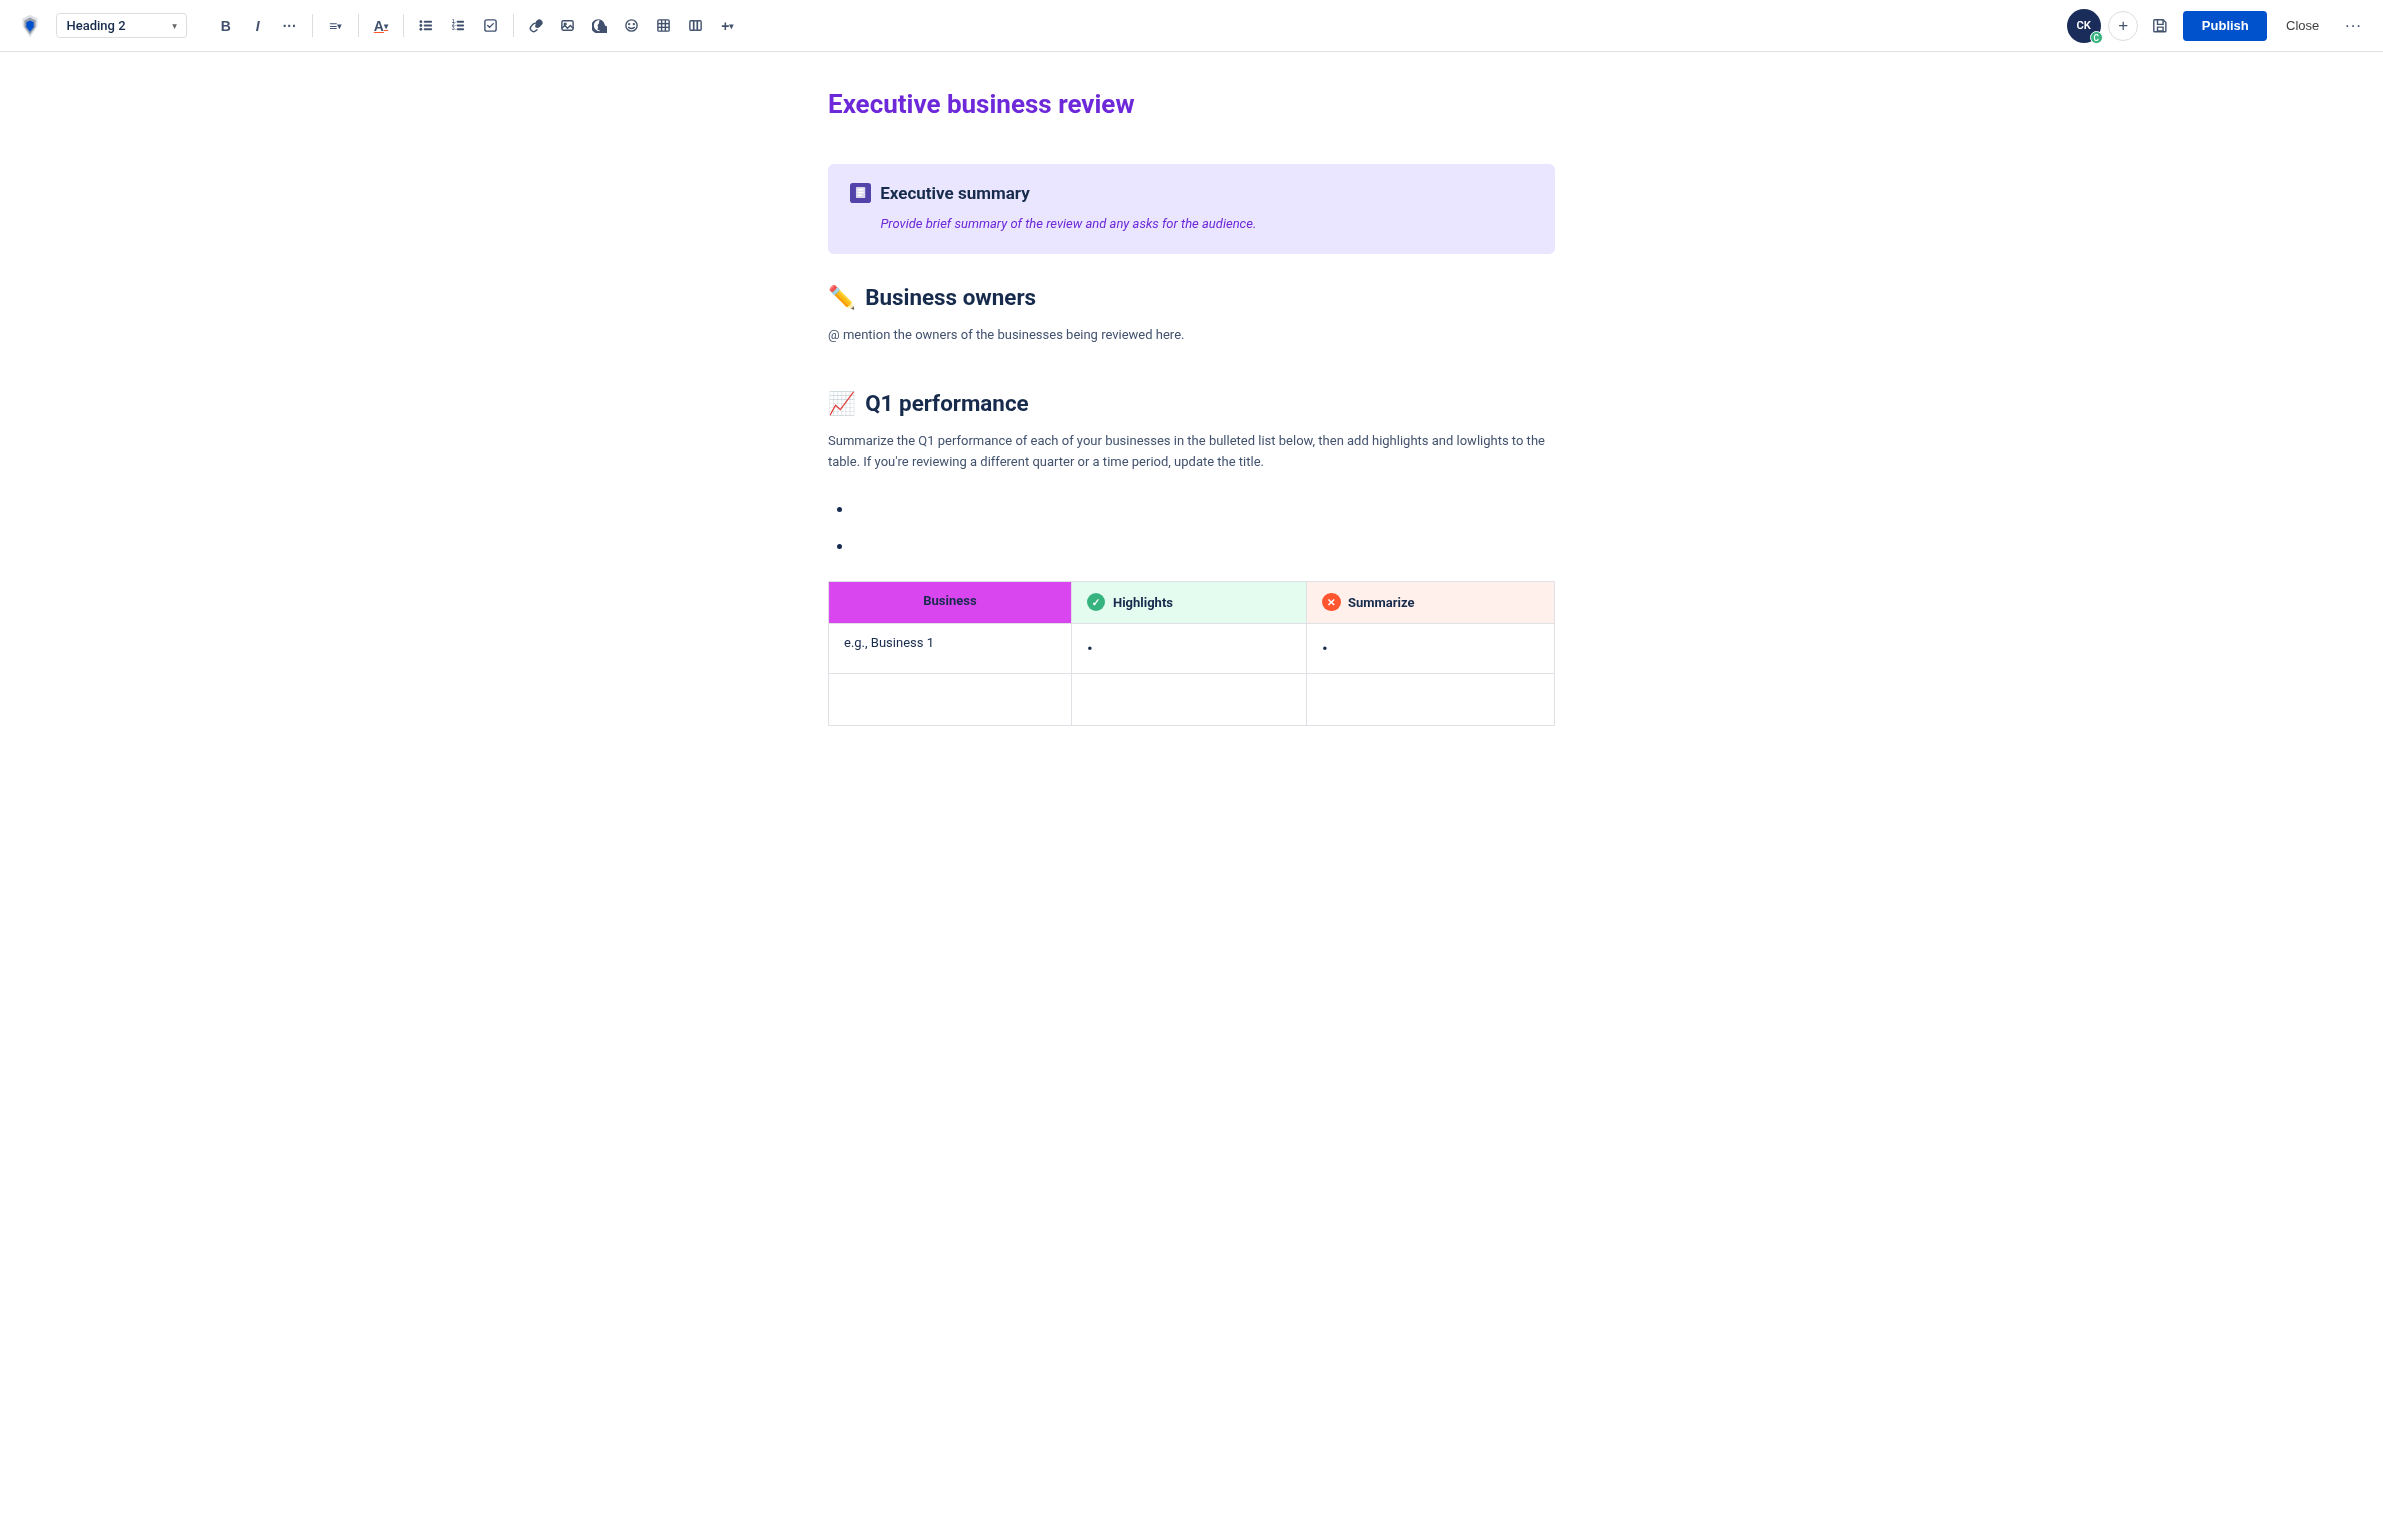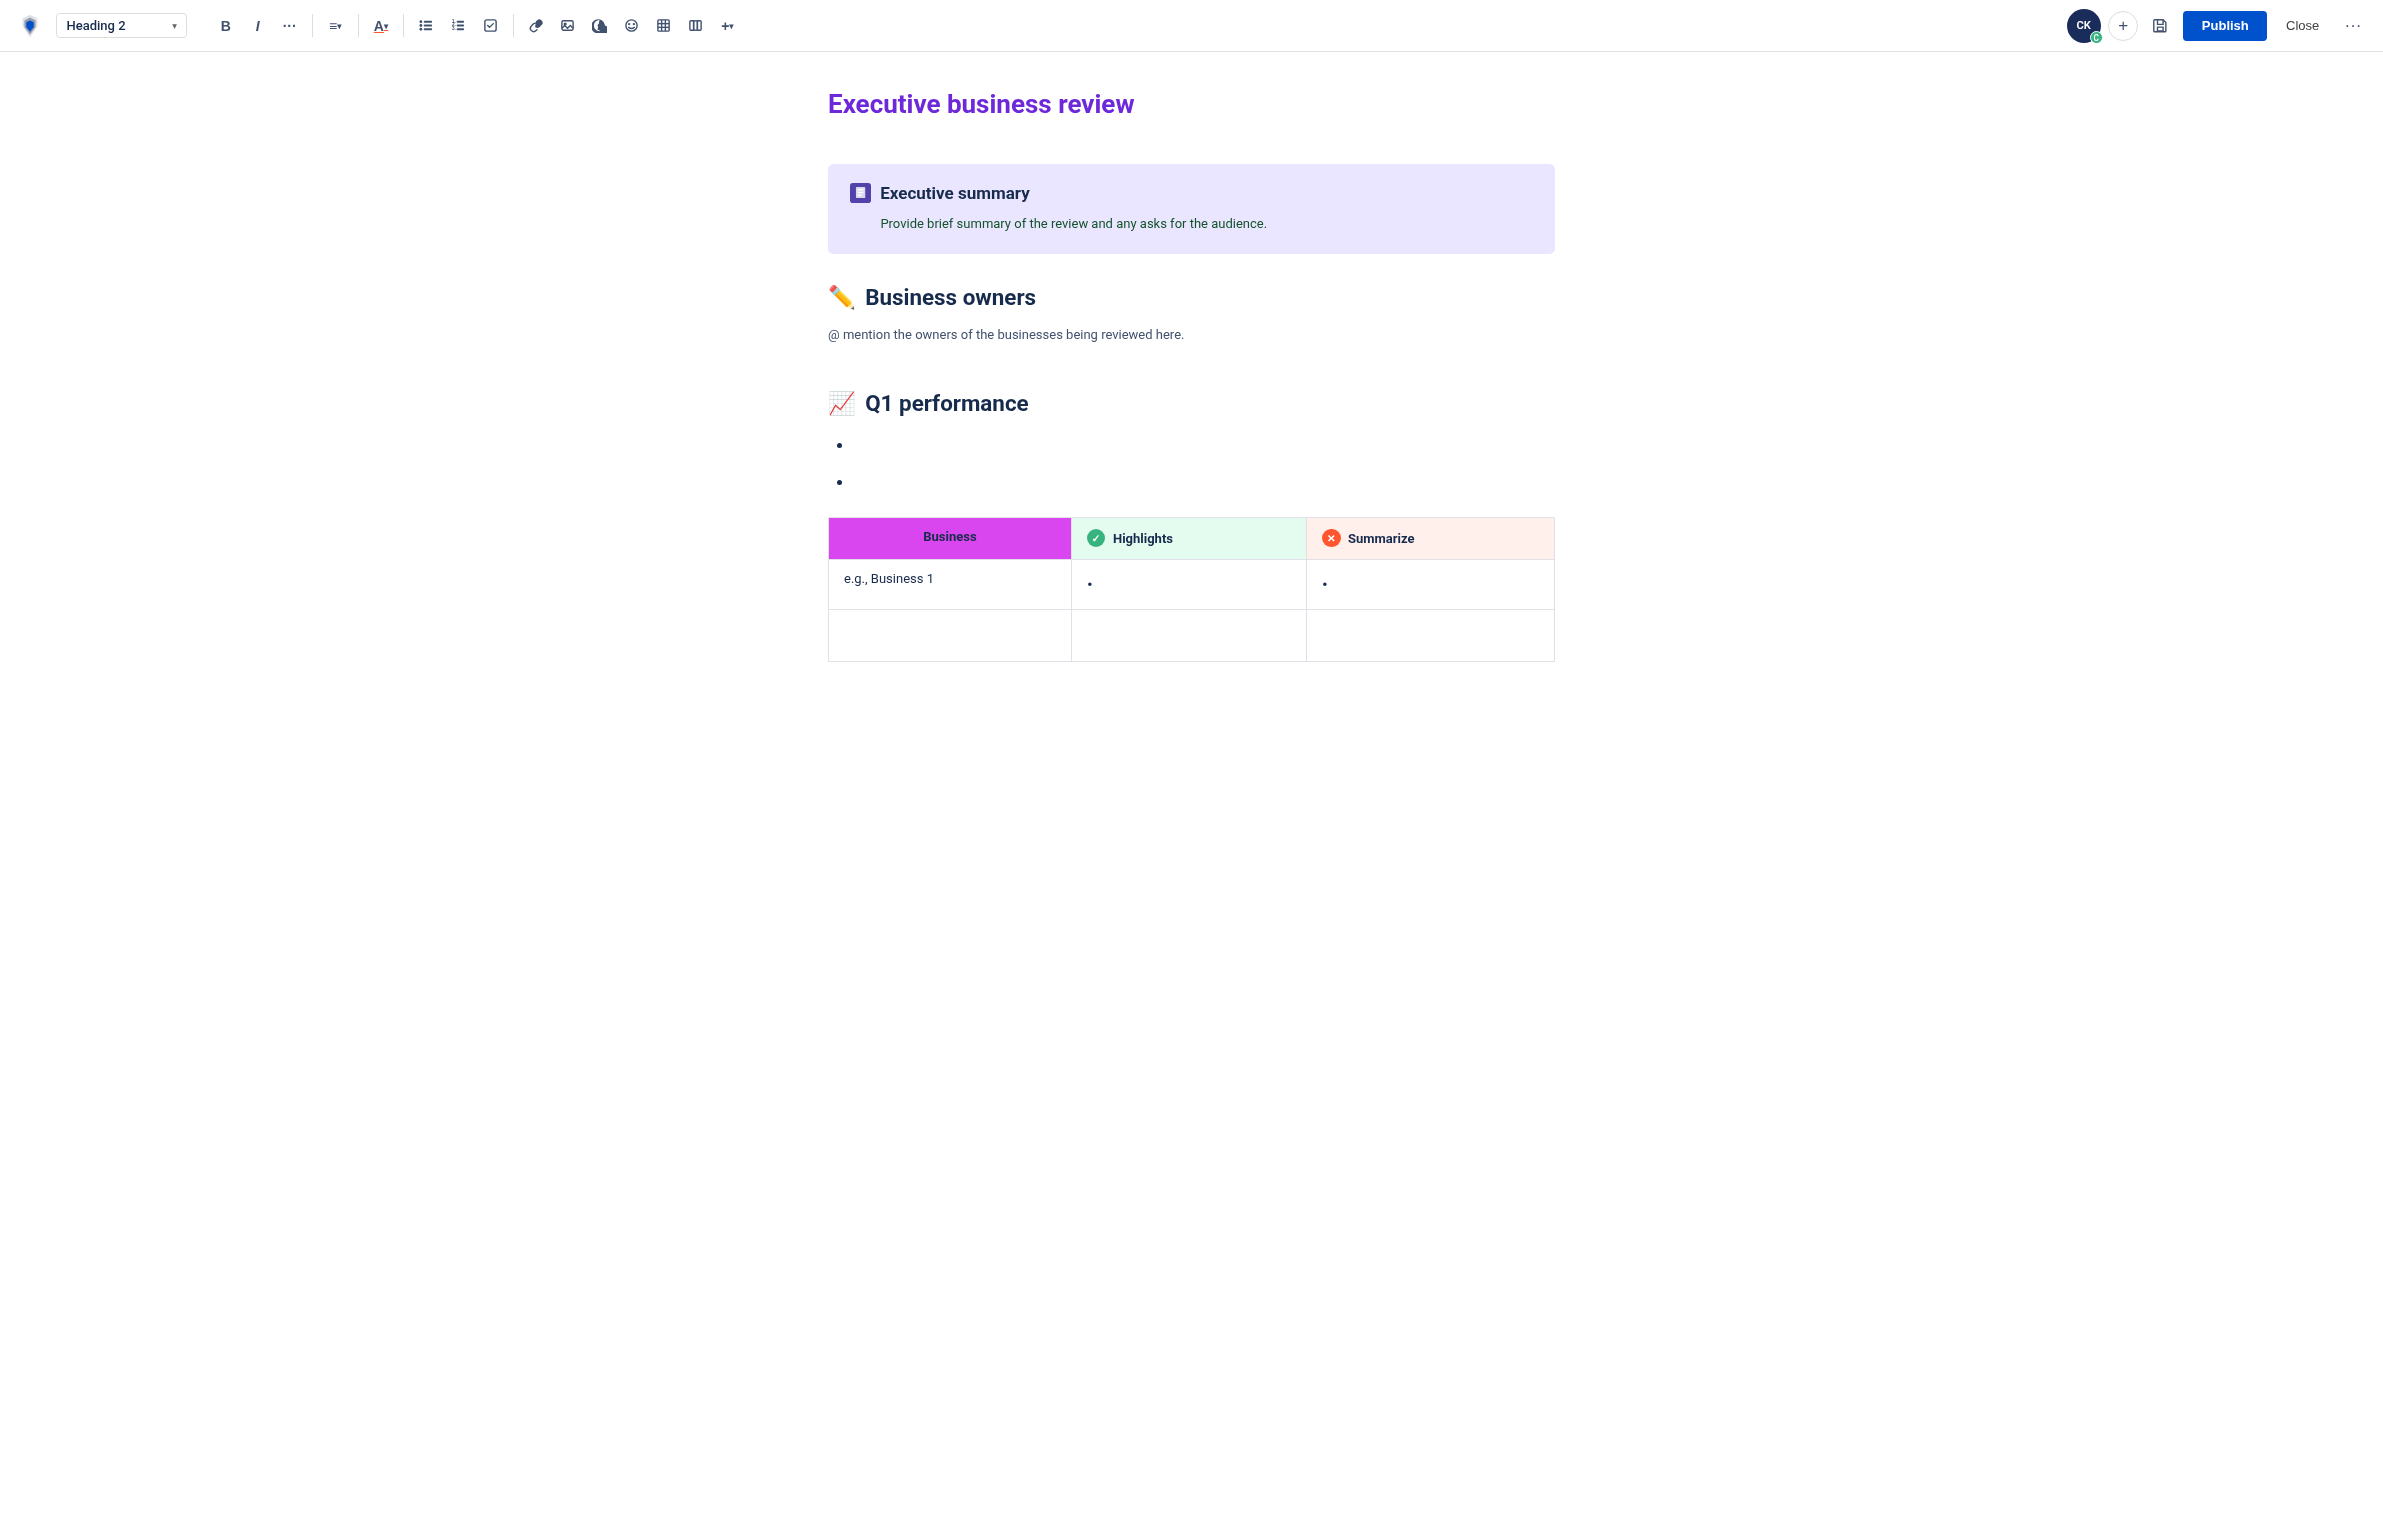--- a/index.html
+++ b/index.html
@@ -204,23 +204,24 @@
       font-size: 11.2px;
       flex-shrink: 0;
     }
     .callout-title {
       font-size: 17px;
       font-weight: 700;
       color: #172b4d;
     }
     .callout-text {
       font-size: 13px;
-      color: #14532d;
+      color: #6d28d9;
       line-height: 1.6;
       padding-left: 30px;
+      font-style: italic;
     }
 
     
     .section-heading {
       font-size: 22.4px;
       font-weight: 700;
       color: #172b4d;
       margin-bottom: 15px;
       display: flex;
       align-items: center;
@@ -496,20 +497,21 @@
       <span>Business owners</span>
     </h2>
     <p class="section-text">@ mention the owners of the businesses being reviewed here.</p>
   </div>
 
   <div class="section-block">
     <h2 class="section-heading">
       <span>📈</span>
       <span>Q1 performance</span>
     </h2>
+    <p class="section-text">Summarize the Q1 performance of each of your businesses in the bulleted list below, then add highlights and lowlights to the table. If you're reviewing a different quarter or a time period, update the title.</p>
 
     <ul class="bullet-list">
       <li></li>
       <li></li>
     </ul>
 
     <table class="performance-table">
       <thead>
         <tr>
           <th class="th-business">

